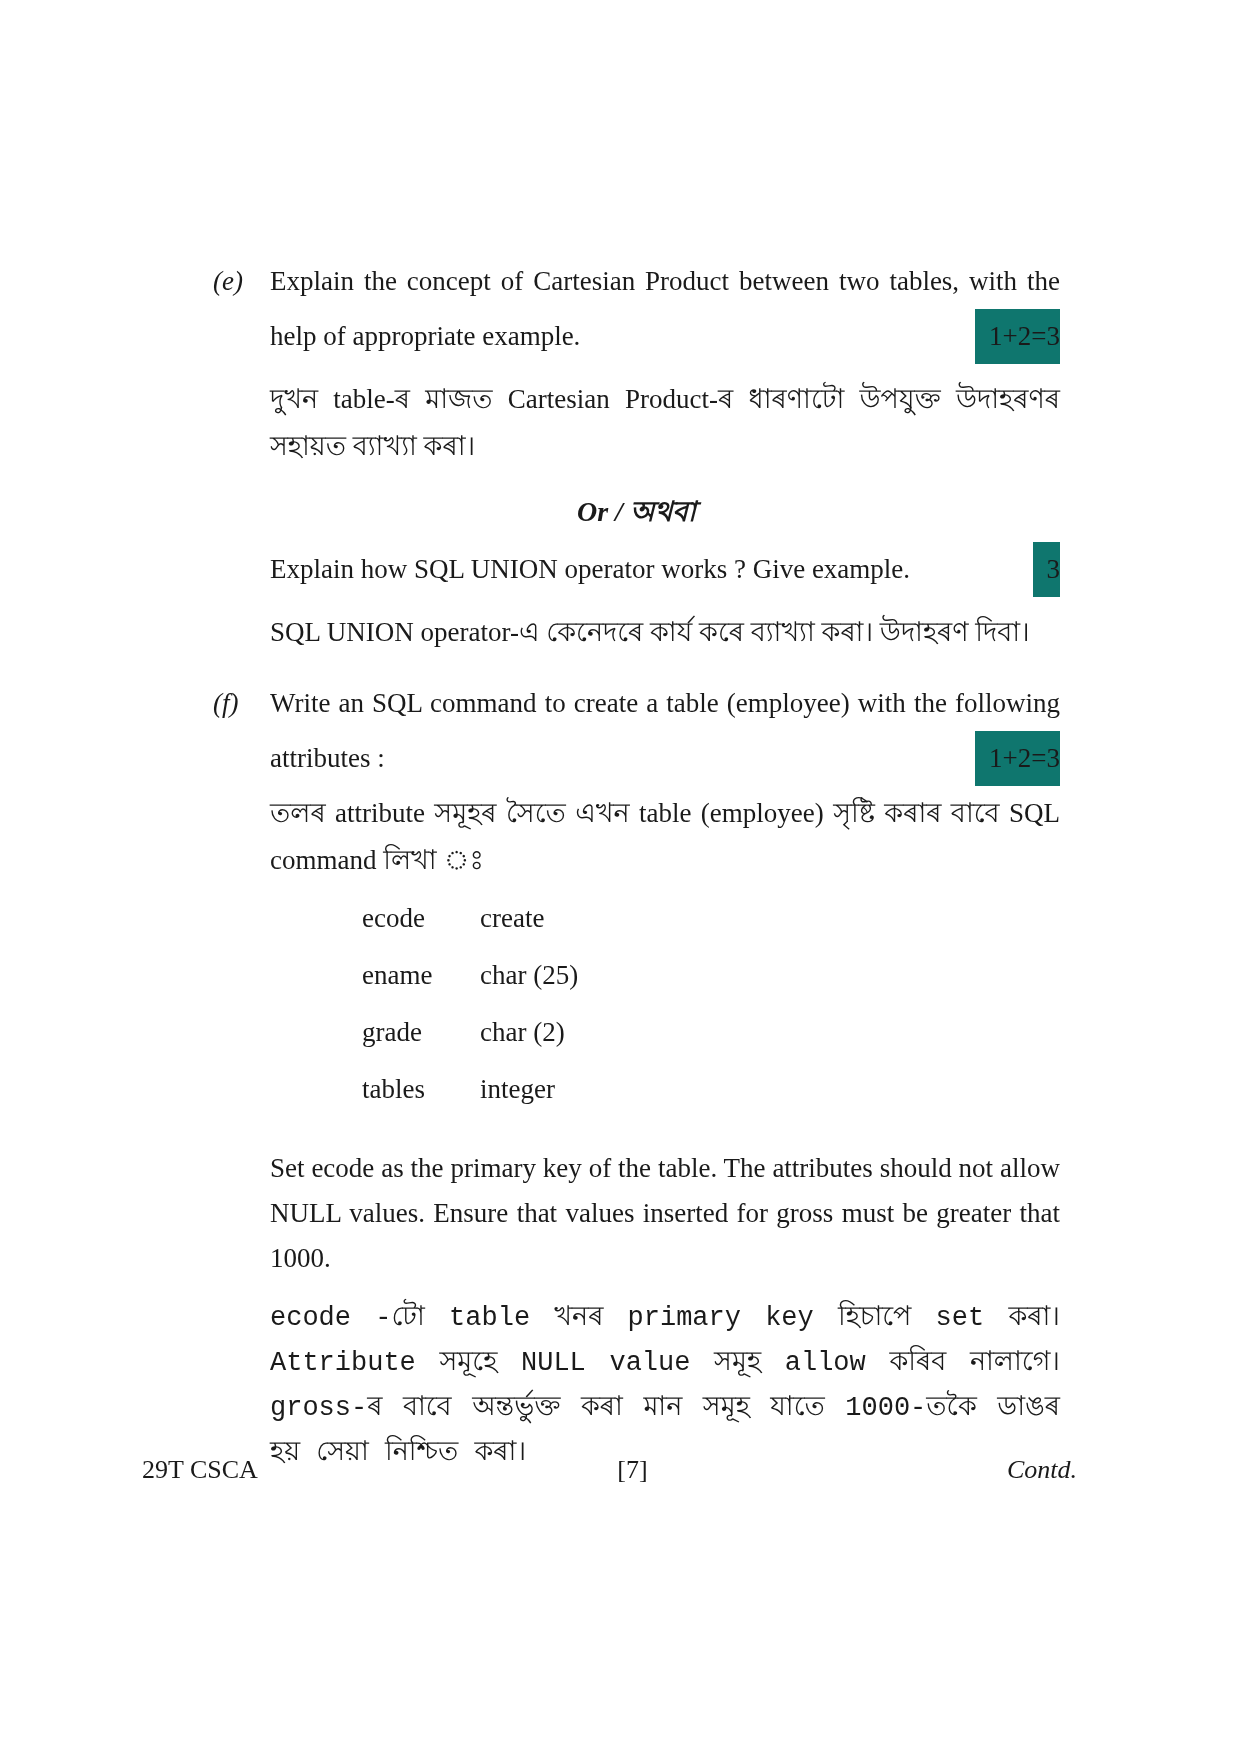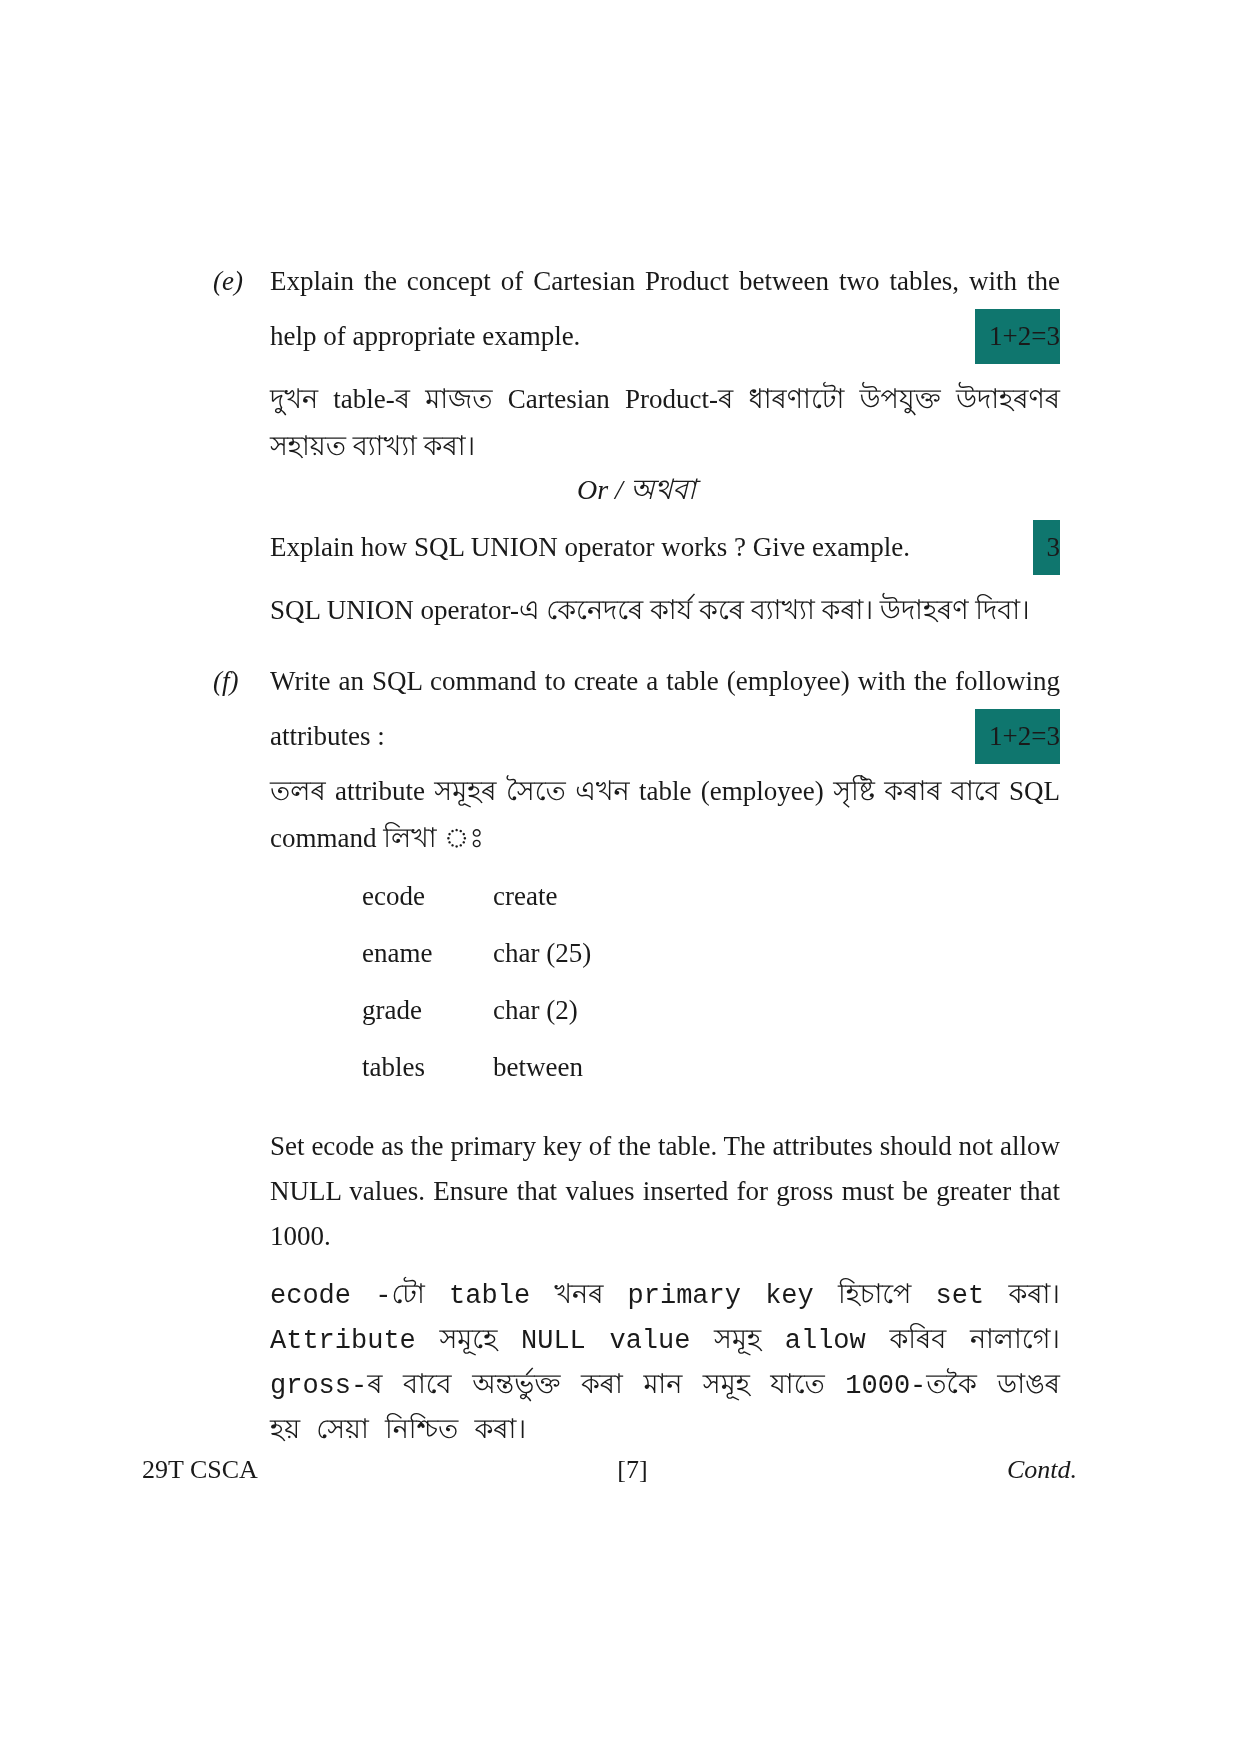--- a/index.html
+++ b/index.html
@@ -40,42 +40,43 @@
   }
   p.as {
     font-size: 27px;
     line-height: 47px;
     text-align: justify;
   }
   .or-line {
     width: 847px;
     text-align: center;
     font-size: 28px;
-    font-weight: normal;
+    font-weight: bold;
     font-style: italic;
     line-height: 40px;
+    margin-top: 22px;
     margin-bottom: 10px;
   }
   p.note {
     font-size: 27px;
     line-height: 45px;
     text-align: justify;
   }
   p.as-note {
     font-size: 27px;
     line-height: 45px;
     text-align: justify;
     font-family: Liberation Mono, monospace;
   }
   .attr-table {
     margin-left: 92px;
     font-size: 27px;
     margin-bottom: 28px;
   }
-  .attr-row { display: flex; line-height: 57px; gap: 13px; }
+  .attr-row { display: flex; line-height: 57px; }
   .attr-name { width: 118px; flex: none; }
   .footer {
     position: absolute;
     left: 142px;
     right: 163px;
     top: 1455px;
     display: flex;
     justify-content: space-between;
     align-items: baseline;
     font-size: 26px;
@@ -127,21 +128,21 @@
         <div class="attr-row">
           <span class="attr-name">ename</span>
           <span class="attr-type">char (25)</span>
         </div>
         <div class="attr-row">
           <span class="attr-name">grade</span>
           <span class="attr-type">char (2)</span>
         </div>
         <div class="attr-row">
           <span class="attr-name">tables</span>
-          <span class="attr-type">between</span>
+          <span class="attr-type">integer</span>
         </div>
       </div>
 
       <p class="note mb-note">Set ecode as the primary key of the table. The attributes should not allow NULL values. Ensure that values inserted for gross must be greater that 1000.</p>
       <p class="as-note">ecode -টো table খনৰ primary key হিচাপে set কৰা। Attribute সমূহে NULL value সমূহ allow কৰিব নালাগে। gross-ৰ বাবে অন্তৰ্ভুক্ত কৰা মান সমূহ যাতে 1000-তকৈ ডাঙৰ হয় সেয়া নিশ্চিত কৰা।</p>
     </div>
   </section>
 
   <div class="footer">
     <span>29T CSCA</span>

